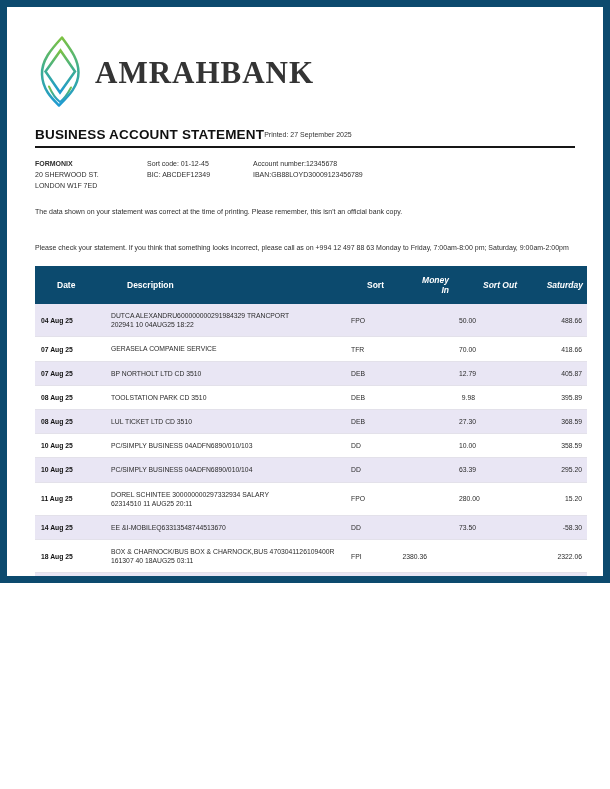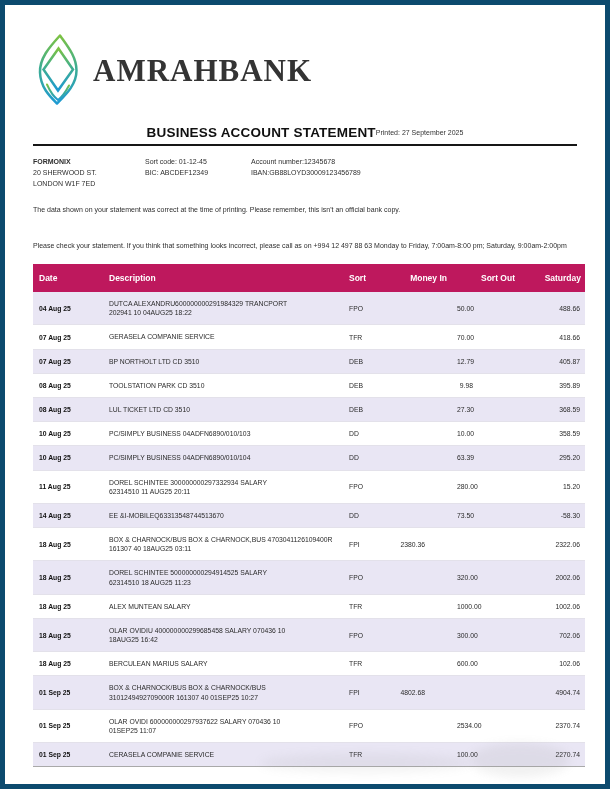--- a/index.html
+++ b/index.html
@@ -1,54 +1,54 @@
 <!DOCTYPE html>
 <html><head>
 <meta charset="utf-8">
 <style>
   html,body { margin:0; padding:0; background:#fff; }
   .page {
     position:relative;
-    width:610px; height:789px;
+    width:610px; height:583px;
     box-sizing:border-box;
     background:#fff;
-    border:5px solid #0c4a6e;
+    border:7px solid #0c4a6e;
     overflow:hidden;
     font-family:"Liberation Sans", sans-serif;
     color:#2a2a2a;
   }
   
   .brand { display:flex; align-items:center; gap:10px; margin:28px 0 0 28px; }
   .brand svg { width:50px; height:76px; display:block; }
   .brand-name {
     font-family:"Liberation Serif", serif;
     font-size:31px; font-weight:bold; color:#343434; letter-spacing:1px;
   }
   
-  .title-row { display:flex; justify-content:center; align-items:flex-end; margin:16px 28px 0; }
+  .title-row { display:flex; justify-content:flex-start; align-items:flex-end; margin:16px 28px 0; }
   .title { font-size:13.5px; font-weight:bold; color:#101010; letter-spacing:0.2px; }
   .printed { font-size:7px; color:#333; margin-bottom:4px; }
   .rule { height:2px; background:#161616; margin:4px 28px 0; }
   
   .acct { display:flex; margin:11px 28px 0; font-size:7px; color:#2e2e2e; line-height:1.55; }
   .addr { width:112px; }
   .addr .holder { font-weight:bold; }
   .details { display:grid; grid-template-columns:96px auto; column-gap:10px; align-content:start; }
   
   .notice { font-size:7px; color:#2e2e2e; margin:0 28px; line-height:1.4; }
   .notice-1 { margin-top:15px; }
   .notice-2 { margin-top:27px; }
   
   table { width:552px; margin:13px 0 0 28px; border-collapse:collapse; table-layout:fixed; }
   thead th {
-    background:#be185d; color:#fff;
+    background:#0c4a6e; color:#fff;
     font-size:8.5px; font-weight:bold;
-    text-align:left; padding:9px 6px;
+    text-align:left; padding:9px 22px;
   }
-  thead th.num { text-align:right; padding-right:4px; }
+  thead th.num { text-align:right; padding-right:4px;font-style:italic; }
   td { font-size:6.8px; color:#2a2a2a; padding:7px 6px; vertical-align:middle; }
   td.c-date { font-weight:bold; color:#111; }
   td.c-desc { white-space:pre-line; line-height:1.35; }
   td.num { text-align:right; }
   td.c-in  { padding-right:26px; }
   td.c-out { padding-right:46px; }
   td.c-bal { padding-right:5px; }
   tbody tr { border-bottom:1px solid #e3e1ea; }
   tbody tr:nth-child(odd) { background:#e9e6f4; }
   tbody tr:last-child { border-bottom:1px solid #a9a9a9; }

